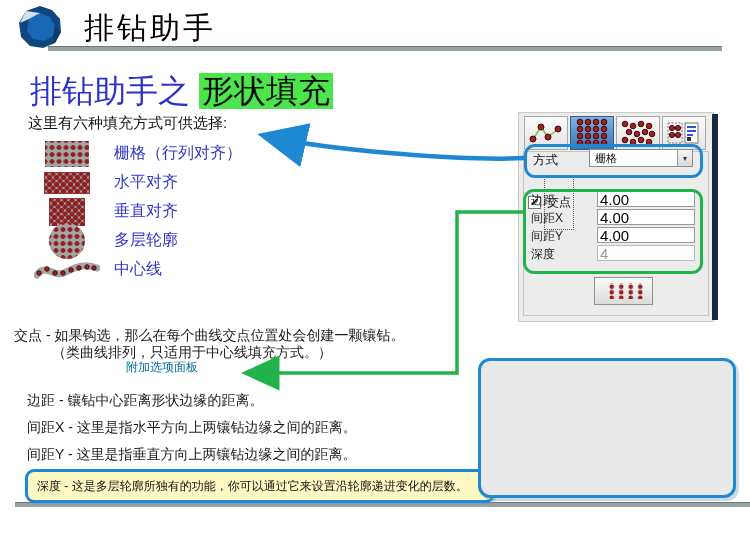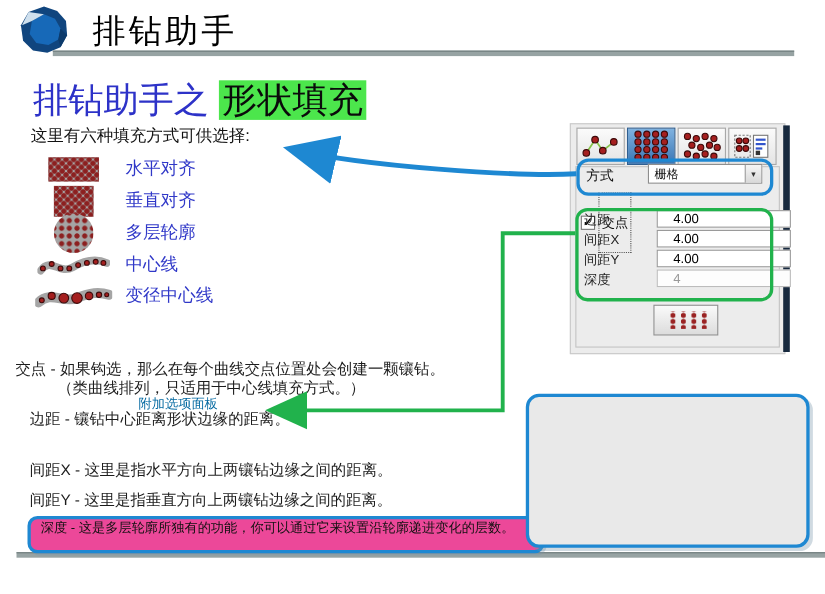--- a/index.html
+++ b/index.html
@@ -33,26 +33,26 @@
   #ic1{width:44px;height:26px}
   #ic2{width:46px;height:22px}
   #ic3{width:36px;height:28px}
   #ic4{width:36px;height:36px;border-radius:50%}
 
   
   .note{font-size:14px;white-space:nowrap;color:#1c1c1c}
   #note-x1{left:14px;top:327px}
   #note-x2{left:52px;top:344px}
   #extra-label{left:126px;top:359px;font-size:12px;color:#0369a1;white-space:nowrap}
-  #note-m{left:27px;top:372px}
+  #note-m{left:27px;top:392px}
   #note-sx{left:27px;top:419px}
   #note-sy{left:27px;top:446px}
   #depth-box{left:25px;top:469px;width:446px;height:28px;border:3px solid #1e88d2;border-radius:9px;
-             display:flex;padding:0 9px;font-size:12px;white-space:nowrap;
-             background:#ec4899;box-shadow:2px 2px 0 rgba(120,150,170,.35)}
+             display:flex;align-items:center;padding:0 9px;font-size:12px;white-space:nowrap;
+             background:#fef9c3;box-shadow:2px 2px 0 rgba(120,150,170,.35)}
 
   
   #panel{left:518px;top:112px;width:194px;height:208px;background:#ececec;border:1px solid #c9c9c9}
   #panel-frame{left:523px;top:151px;width:184px;height:163px;border:1px solid #c4c4c4}
   #navybar{left:712px;top:114px;width:6px;height:206px;background:#17293e}
   #tabs{left:524px;top:116px;display:flex;gap:2px}
   .tab{width:44px;height:34px;background:linear-gradient(#fbfbfb,#e4e4e4);border:1px solid #a8a8a8;
        display:flex;align-items:center;justify-content:center;box-sizing:border-box}
   .tab.sel{background:linear-gradient(#7fb2e0,#3a76b4);border-color:#2f5f91}
   .tline{stroke:#86c24a;stroke-width:1.6;fill:none}
@@ -66,22 +66,22 @@
   #dd-btn{width:14px;height:100%;background:linear-gradient(#f5f5f5,#d9d9d9);border-left:1px solid #9a9a9a;
           display:flex;align-items:center;justify-content:center;font-size:8px;color:#333}
 
   #chk-row{left:528px;top:175px;display:flex;align-items:center;gap:3px}
   #chk-box{width:11px;height:11px;background:#fff;border:1px solid #777;font-size:11px;line-height:10px;
            text-align:center;color:#000;font-weight:bold}
   #chk-label{font-size:12px;border:1px dotted #555;padding:18px 2px}
 
   #green-box{left:523px;top:189px;width:174px;height:79px;border:3px solid #21b24c;border-radius:11px}
   .f-label{position:absolute;left:531px;font-size:12px;color:#222}
-  .f-input{position:absolute;left:597px;width:92px;height:14px;border:1px solid #9a9a9a;font-size:12px;
-           padding:0 14px;font-family:"Liberation Sans",sans-serif;background:#fff}
+  .f-input{position:absolute;left:597px;width:92px;height:14px;border:1px solid #9a9a9a;font-size:15px;
+           padding:0 2px;font-family:"Liberation Sans",sans-serif;background:#fff}
   .f-input.dis{color:#999;border-color:#bcbcbc;background:#fdfdfd}
 
   #apply-btn{left:594px;top:277px;width:57px;height:26px;background:linear-gradient(#fafafa,#dcdcdc);
              border:1px solid #909090;display:flex;align-items:center;justify-content:center}
   #apply-dots{width:38px;height:16px;
               background-image:radial-gradient(circle,#9a2222 2px,rgba(0,0,0,0) 2.6px);
               background-size:9.5px 5.5px;background-position:2px 1px}
 
   
   #expanel{left:478px;top:358px;width:252px;height:134px;background:#e9e9e9;border:3px solid #1e88d2;
@@ -110,20 +110,26 @@
 <div class="abs" id="hdr-title">排钻助手</div>
 <div class="abs" id="hdr-rule"></div>
 
 <div class="abs" id="sec-title">
   <span class="prefix">排钻助手之</span>
   <span class="hl">形状填充</span>
 </div>
 <div class="abs" id="intro">这里有六种填充方式可供选择:</div>
 
 <div class="abs" id="methods">
+  <div class="method-row">
+    <span class="icon-cell">
+        <span class="dg" id="ic1"></span>
+      </span>
+    <span class="m-label">栅格（行列对齐）</span>
+  </div>
   <div class="method-row">
     <span class="icon-cell">
         <span class="dg2" id="ic2"></span>
       </span>
     <span class="m-label">水平对齐</span>
   </div>
   <div class="method-row">
     <span class="icon-cell">
         <span class="dg2" id="ic3"></span>
       </span>
@@ -145,37 +151,20 @@
             <circle cx="21" cy="15" r="2.2"></circle>
           <circle cx="29" cy="15" r="2.2"></circle>
             <circle cx="37" cy="12" r="2.2"></circle>
             <circle cx="45" cy="10" r="2.2"></circle>
           <circle cx="53" cy="9" r="2.2"></circle>
             <circle cx="60" cy="10" r="2.2"></circle>
         </g>
       </svg>
     </span>
     <span class="m-label">中心线</span>
-  </div>
-  <div class="method-row">
-    <span class="icon-cell">
-      <svg width="70" height="24" viewBox="0 0 70 24">
-        <path d="M3 17 C 14 6, 26 18, 38 13 S 58 7, 67 10" stroke="#a5a5a5" stroke-width="9" fill="none" stroke-linecap="round"></path>
-        <g class="tdots">
-          <circle cx="6" cy="15" r="2.2"></circle>
-            <circle cx="15" cy="11" r="3.2"></circle>
-            <circle cx="26" cy="13" r="4.4"></circle>
-          <circle cx="38" cy="13" r="4.8"></circle>
-            <circle cx="49" cy="11" r="3.4"></circle>
-            <circle cx="58" cy="10" r="2.4"></circle>
-          <circle cx="65" cy="10" r="1.8"></circle>
-        </g>
-      </svg>
-    </span>
-    <span class="m-label">变径中心线</span>
   </div>
 </div>
 
 <div class="abs note" id="note-x1">交点 - 如果钩选，那么在每个曲线交点位置处会创建一颗镶钻。</div>
 <div class="abs note" id="note-x2">（类曲线排列，只适用于中心线填充方式。）</div>
 <div class="abs" id="extra-label">附加选项面板</div>
 <div class="abs note" id="note-m">边距 - 镶钻中心距离形状边缘的距离。</div>
 <div class="abs note" id="note-sx">间距X - 这里是指水平方向上两镶钻边缘之间的距离。</div>
 <div class="abs note" id="note-sy">间距Y - 这里是指垂直方向上两镶钻边缘之间的距离。</div>
 <div class="abs" id="depth-box">

